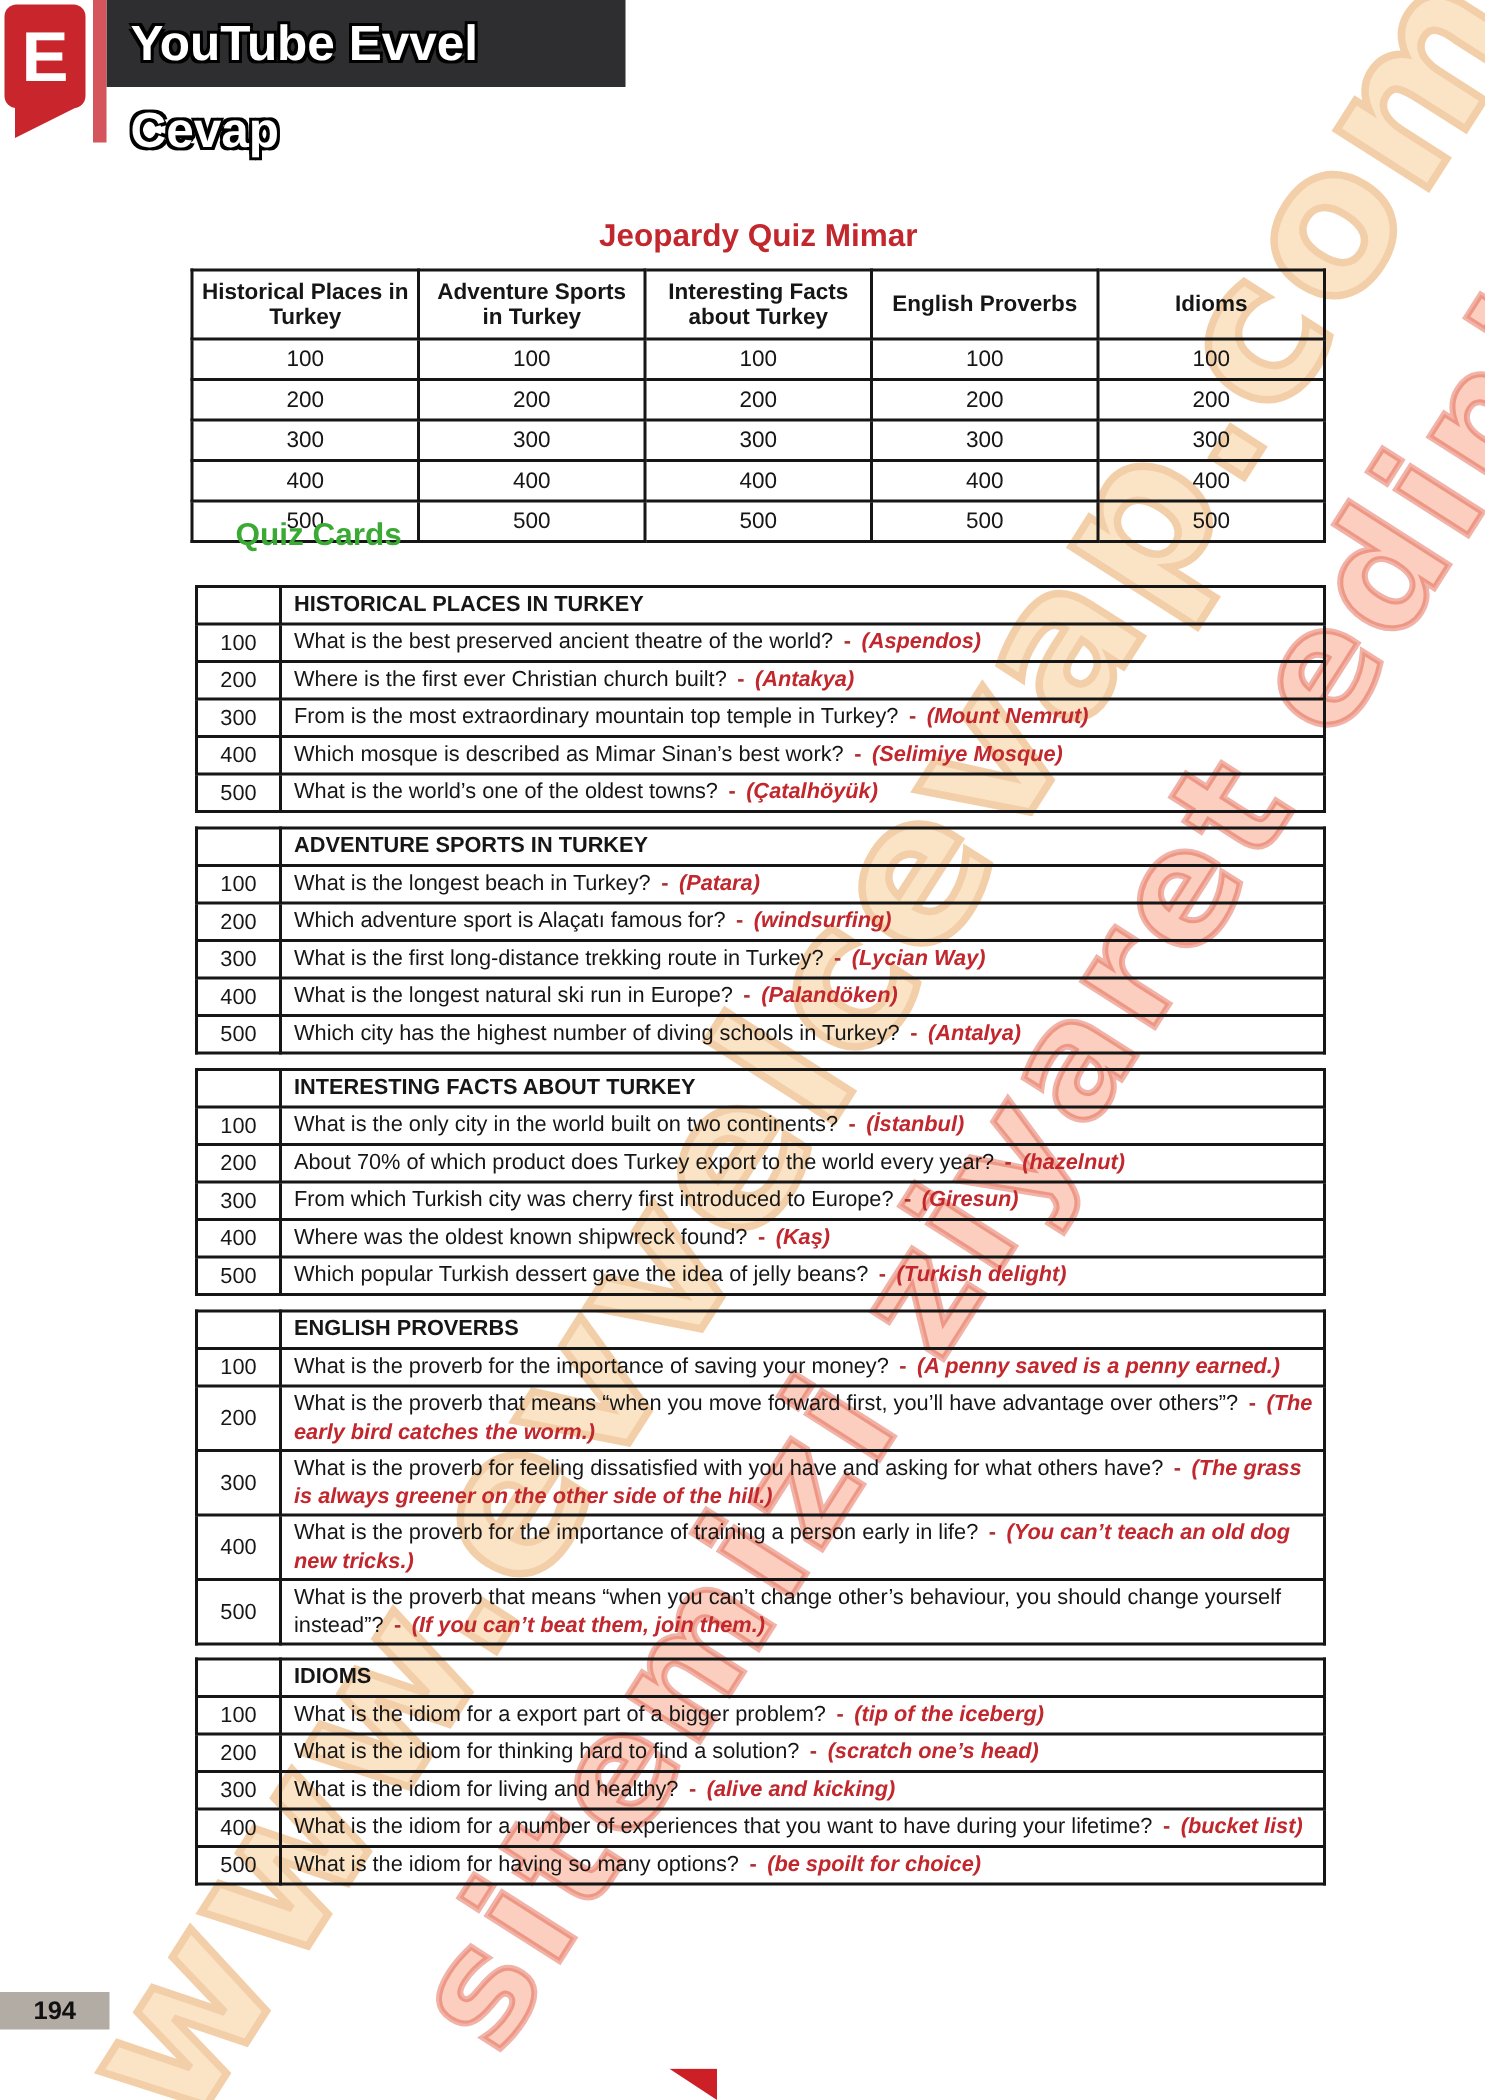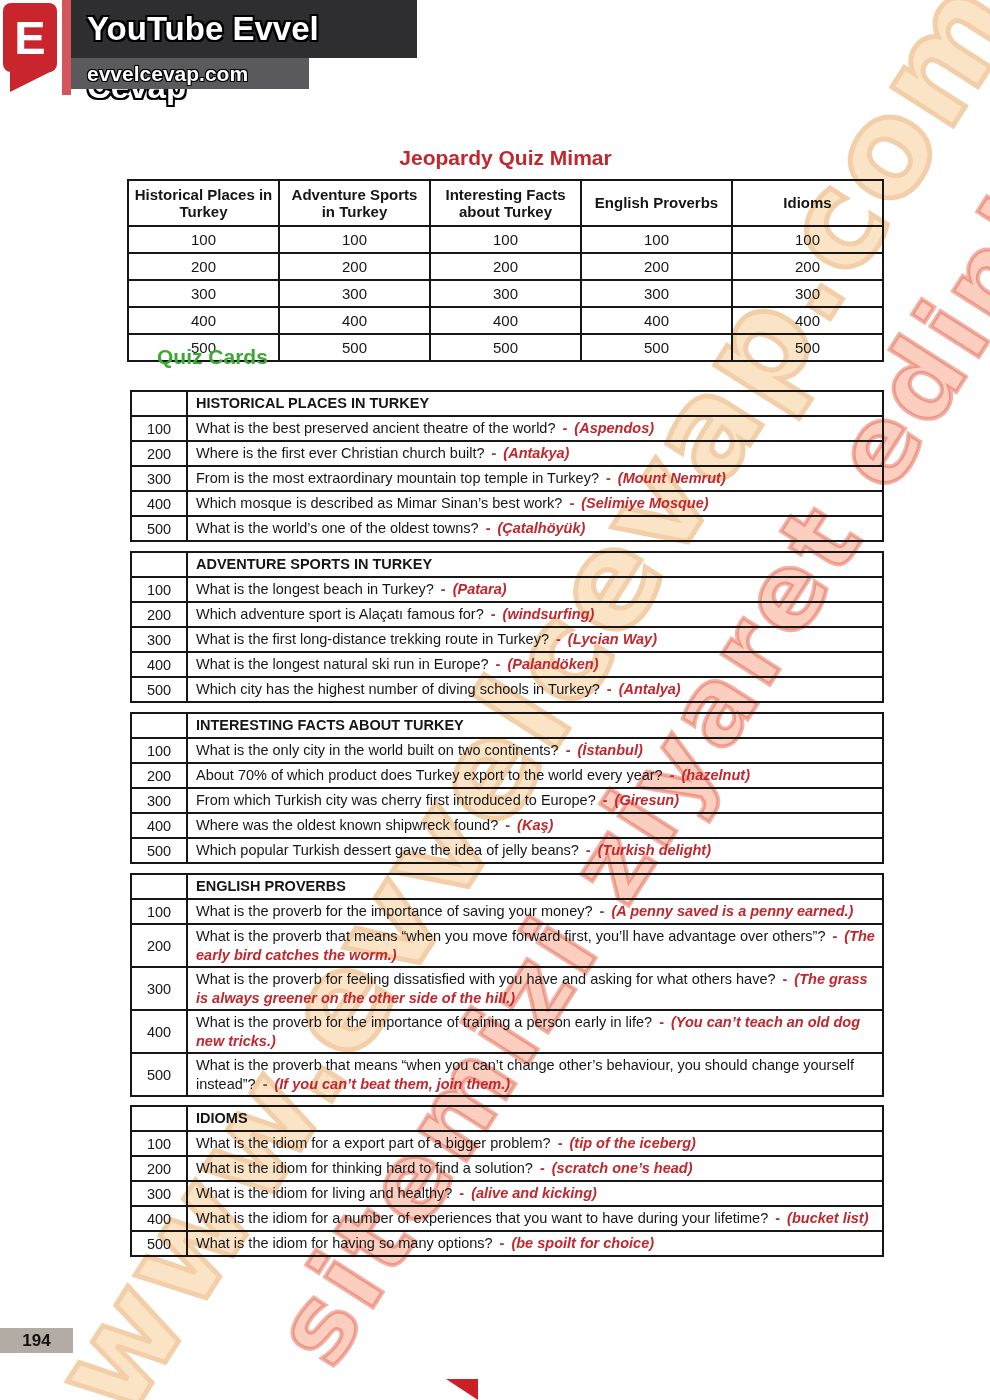--- a/index.html
+++ b/index.html
@@ -68,21 +68,20 @@
 
 <div id="stage">
 
   <div class="wm wm-main">www.evvelcevap.com</div>
   <div class="wm wm-alt">sitemizi ziyaret ediniz</div>
 
   <div class="abs logo-e">E</div>
   <div class="abs logo-tail"></div>
   <div class="abs logo-stripe"></div>
   <div class="abs bar-title">YouTube Evvel Cevap</div>
-  <div class="abs bar-site">evvelcevap.com</div>
 
   <div class="abs jeo-title">Jeopardy Quiz Mimar</div>
 
   <div class="abs jeo-table">
     <table>
       <tbody>
           <tr class="hdr">
         <td>Historical Places in Turkey</td>
         <td>Adventure Sports in Turkey</td>
         <td>Interesting Facts about Turkey</td>

